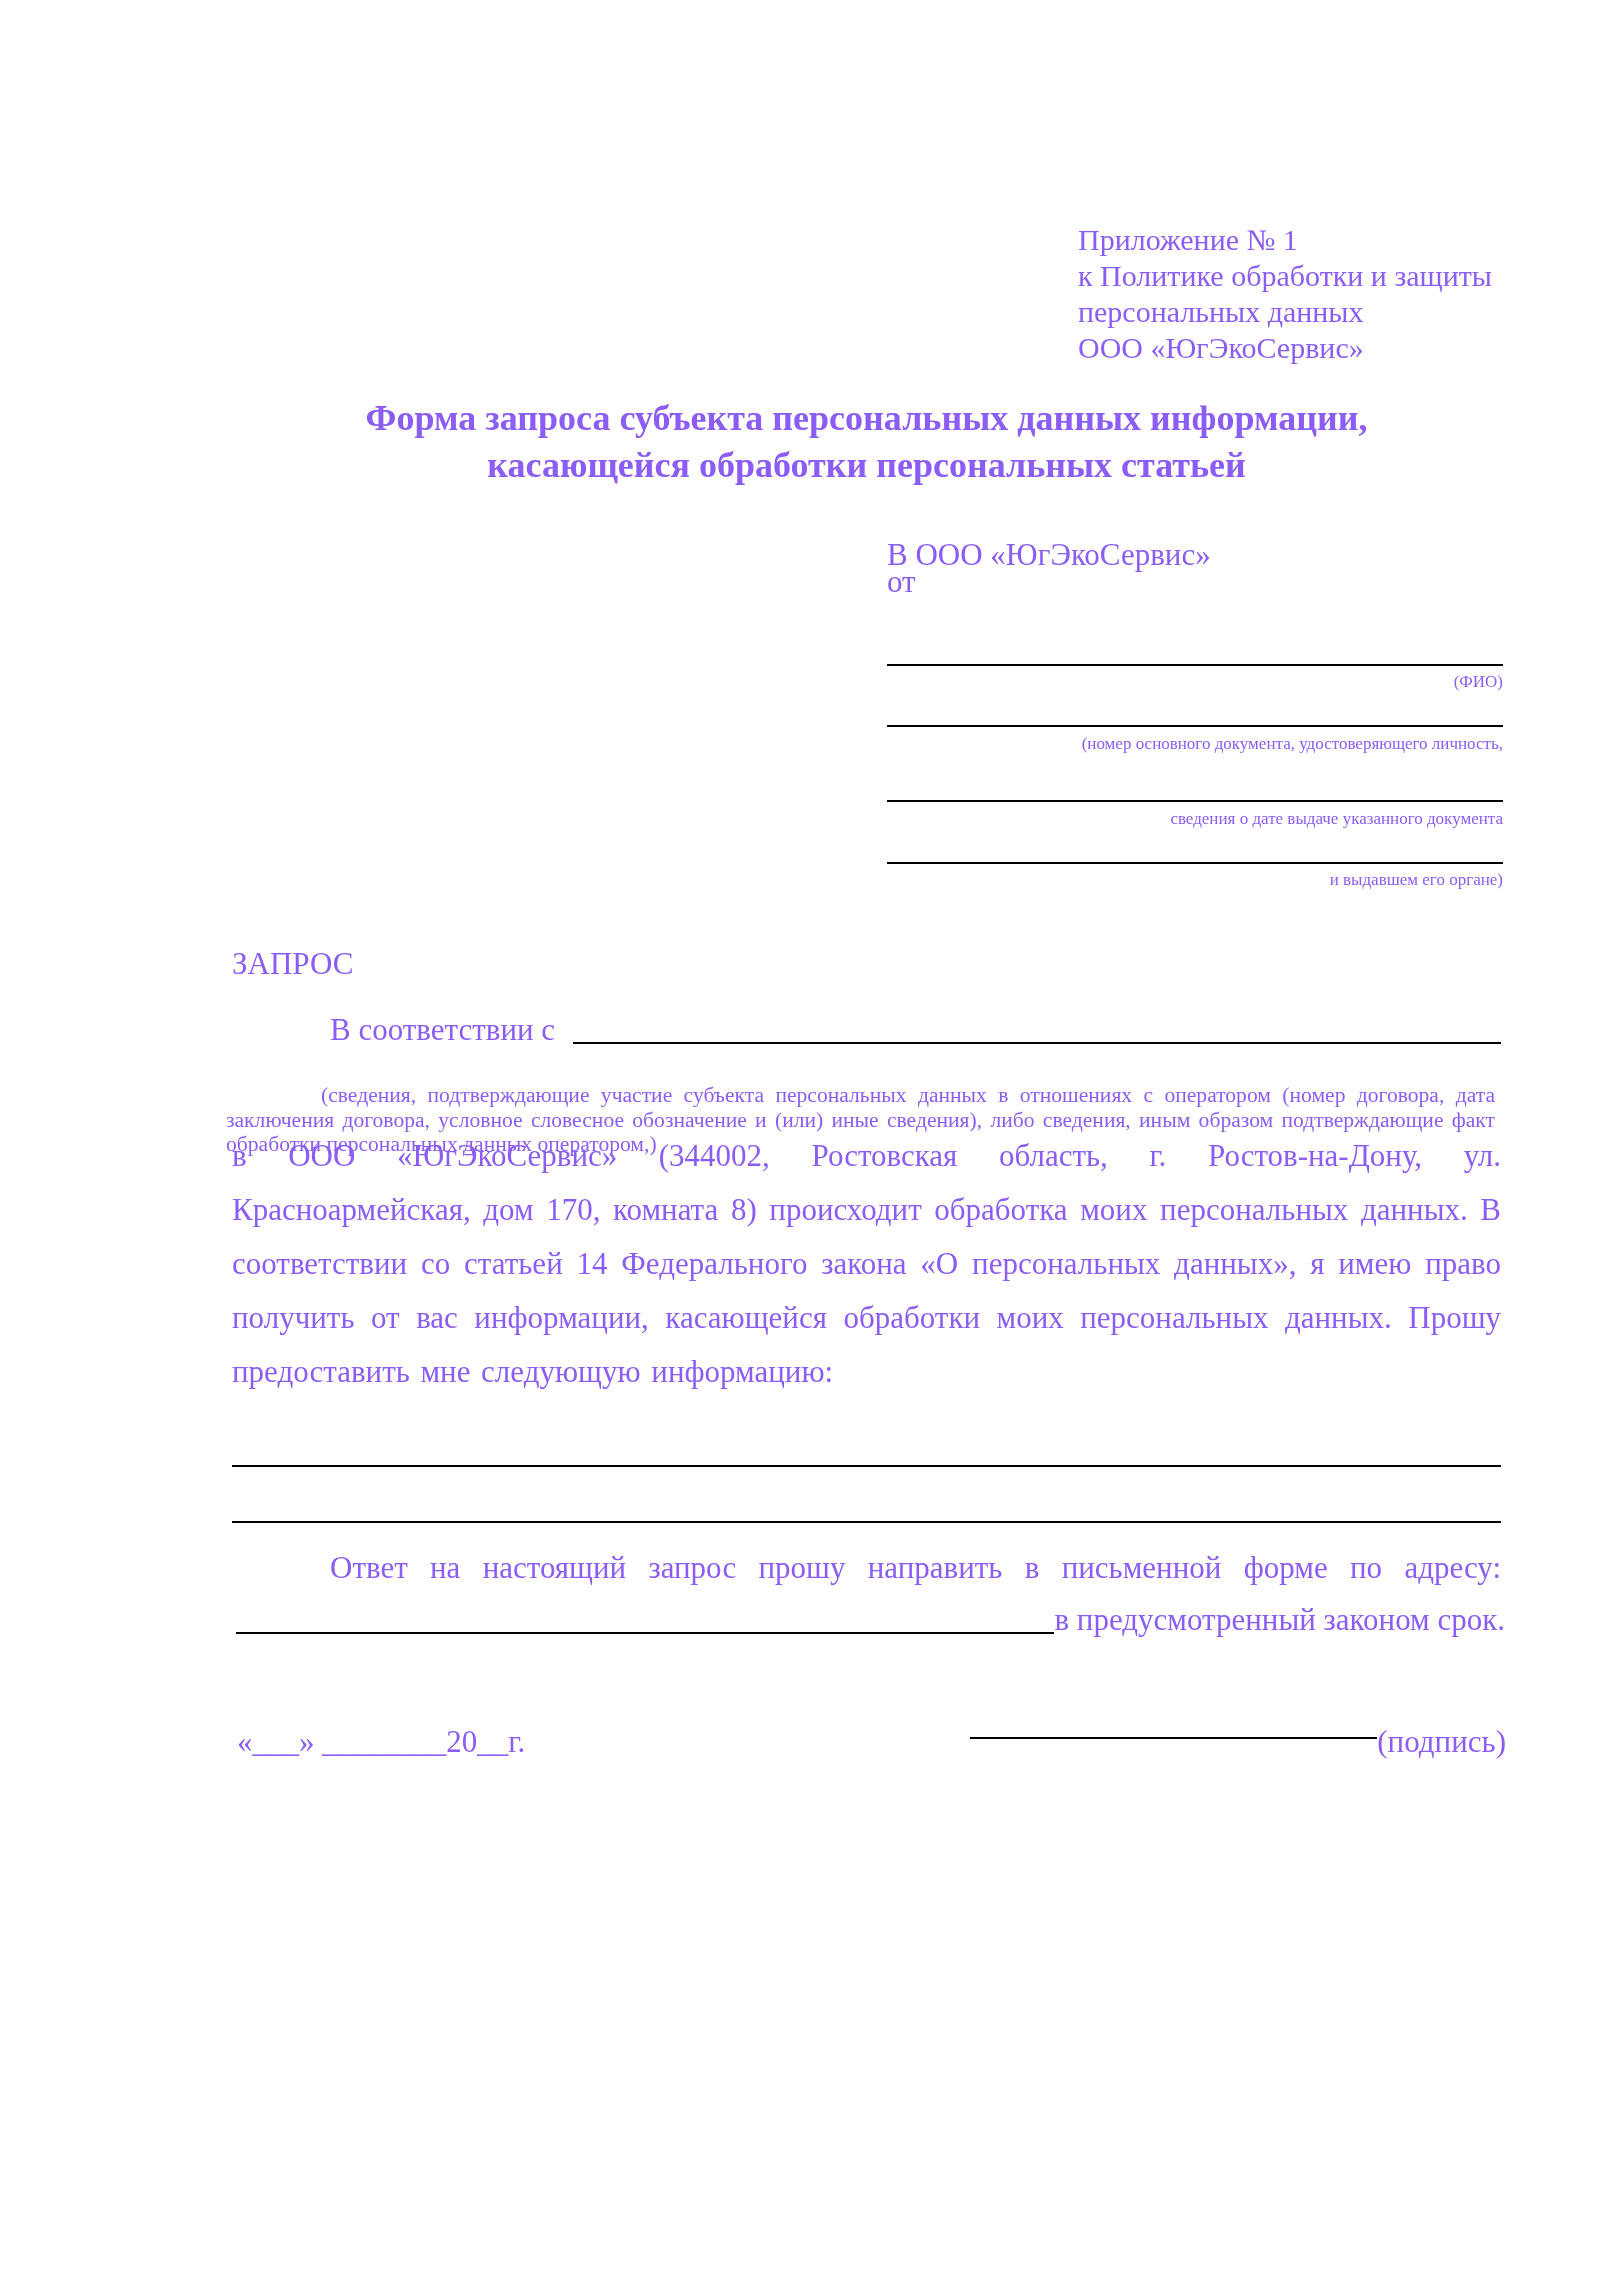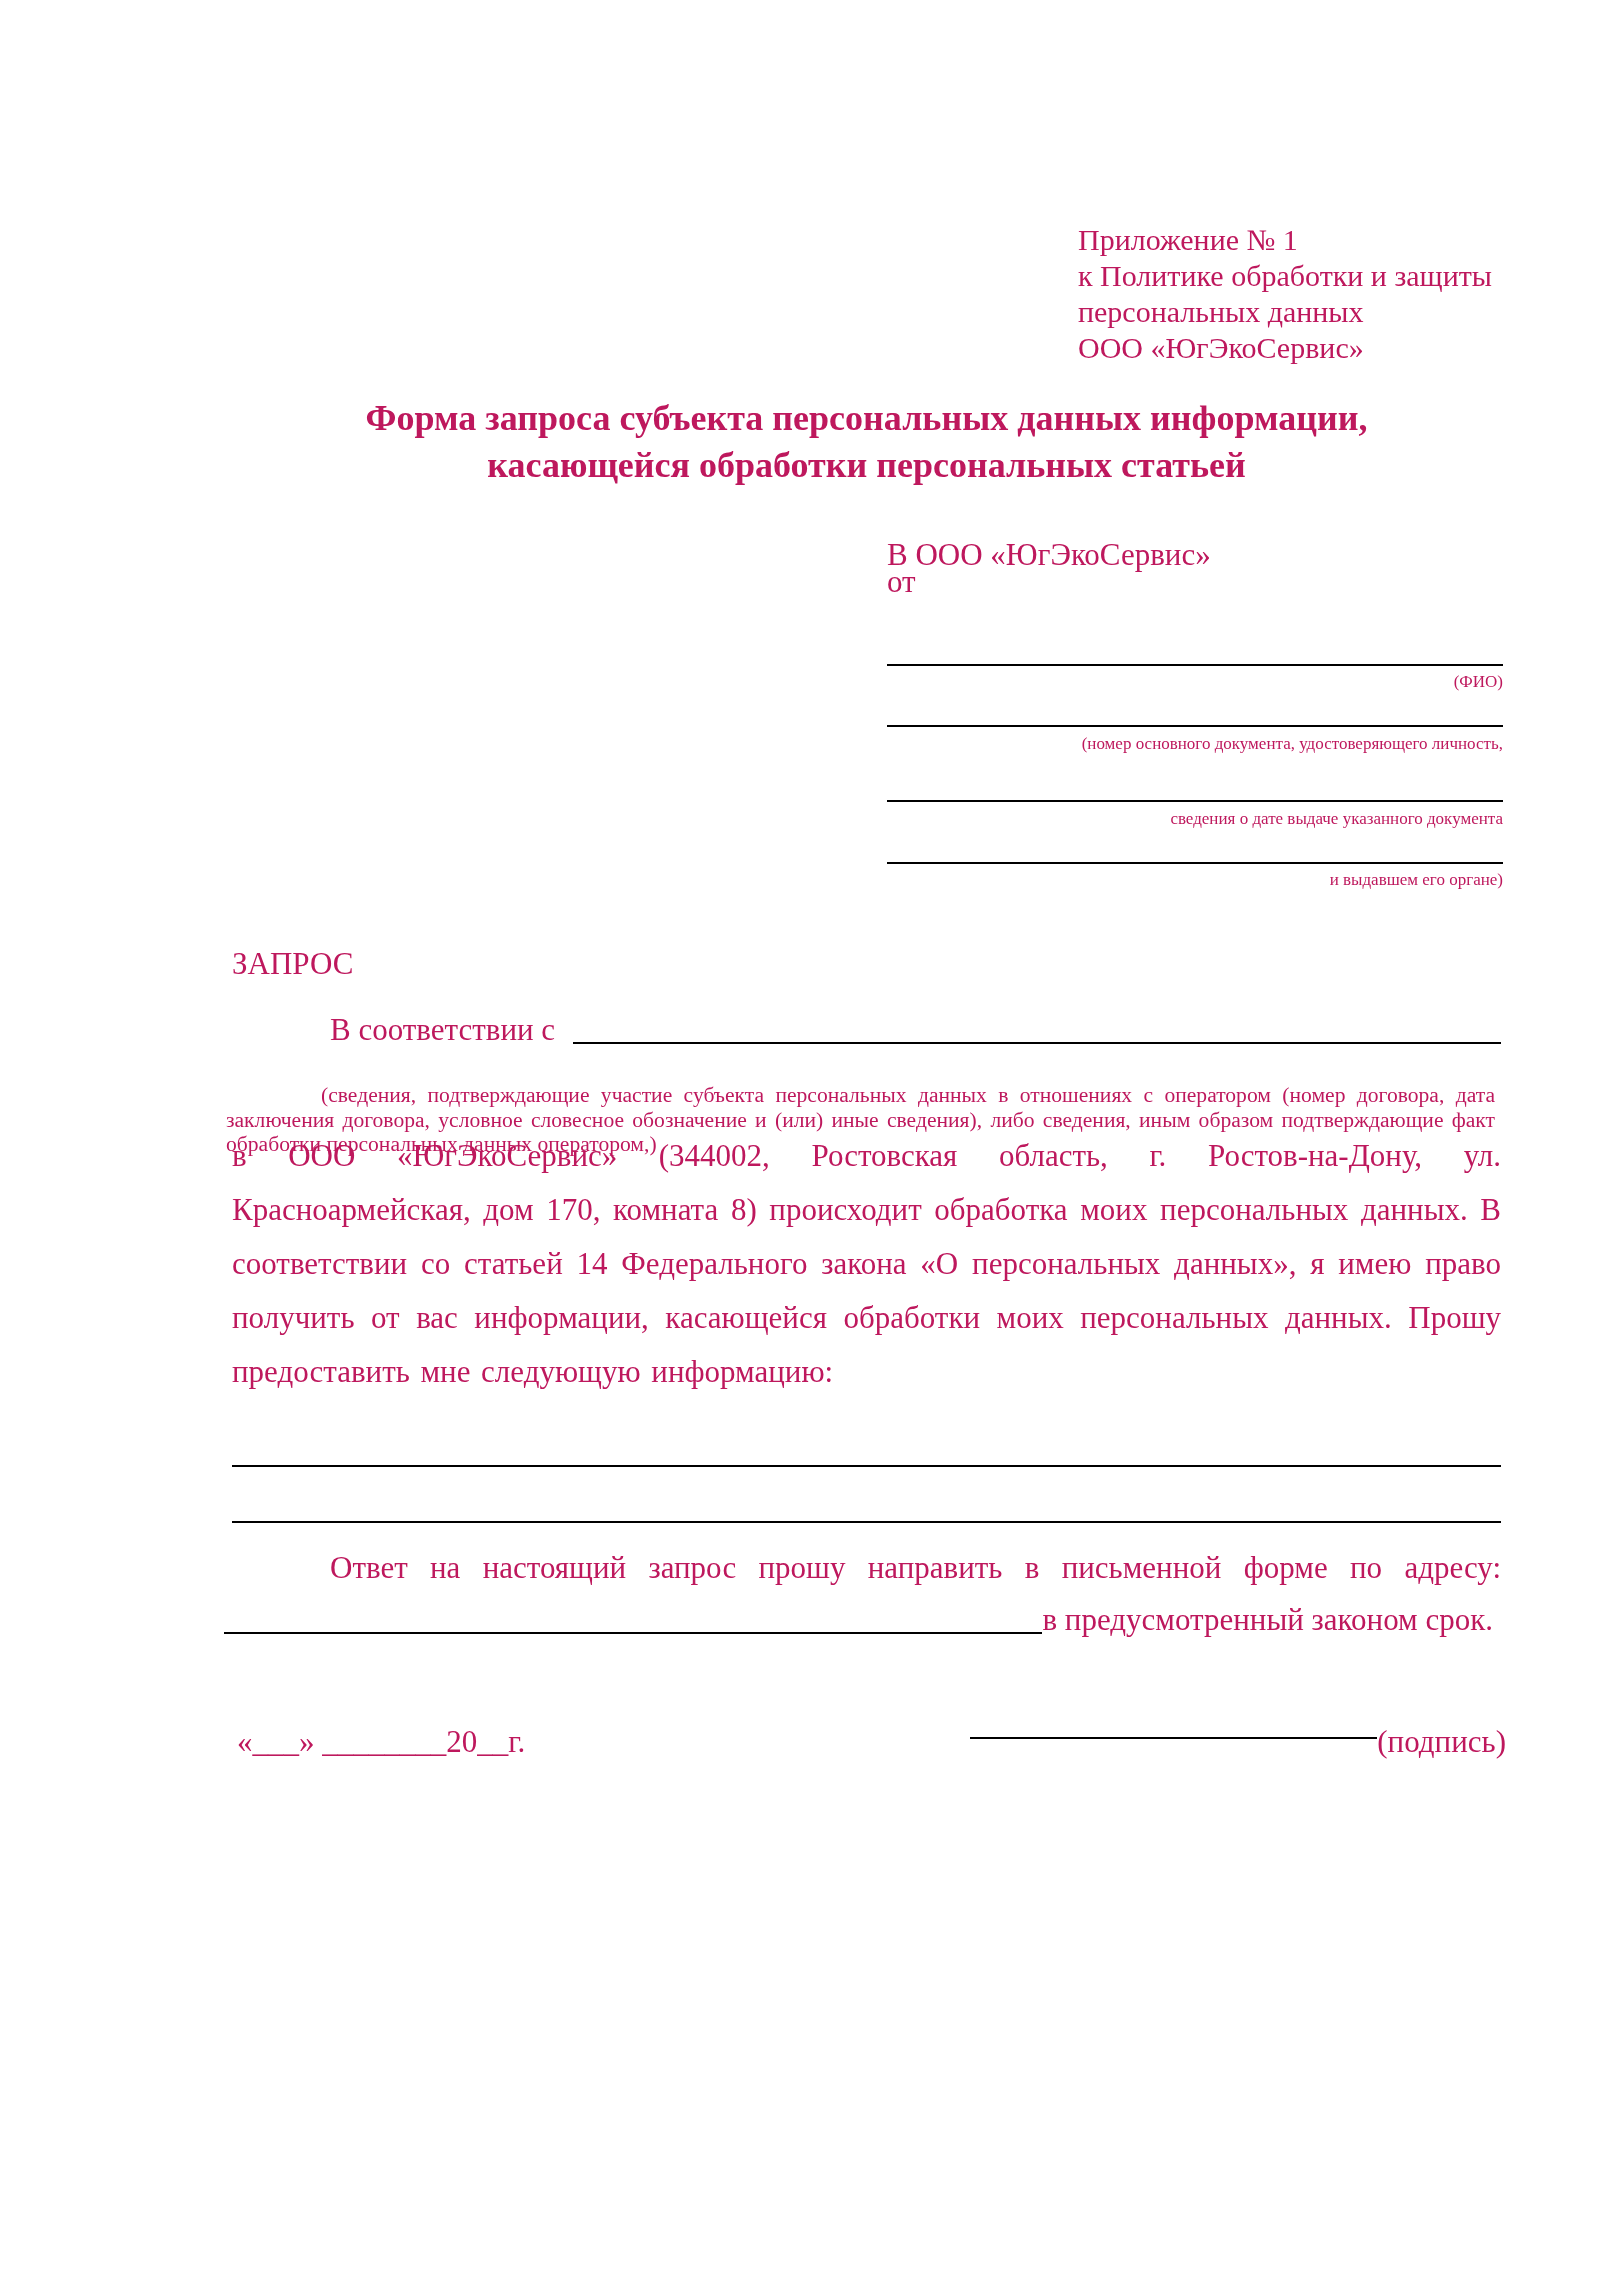--- a/index.html
+++ b/index.html
@@ -1,19 +1,19 @@
 <!DOCTYPE html>
 <html lang="ru"><head>
 <meta charset="utf-8">
 <style>
   html,body{margin:0;padding:0;background:#ffffff;}
   .page{
     position:relative;
     width:1621px;height:2293px;
-    background:#ffffff;color:#be185d;
+    background:#ffffff;color:#8b5cf6;
     font-family:"Liberation Serif","DejaVu Serif",serif;
     overflow:hidden;
   }
   
   .header-note{position:absolute;left:1078px;top:222px;font-size:30px;line-height:36px;text-align:left;}
   
   .doc-title{position:absolute;left:232px;top:395px;width:1269px;text-align:center;font-weight:700;font-size:36px;line-height:47px;}
   
   .addr-org{position:absolute;left:887px;top:537px;font-size:31px;white-space:nowrap;}
   .addr-from{position:absolute;left:887px;top:564px;font-size:31px;}
@@ -22,21 +22,21 @@
   .cap{position:absolute;left:887px;width:616px;text-align:right;font-size:17px;line-height:24.5px;}
   
   .req-heading{position:absolute;left:232px;top:946px;width:1269px;text-align:left;font-size:31px;}
   .intro-row{position:absolute;left:232px;top:1008px;width:1269px;box-sizing:border-box;padding-left:98px;display:flex;align-items:flex-end;font-size:31px;line-height:43px;text-align:right;}
   .intro-row .label{white-space:pre;}
   .fill{flex:1;height:0;border-bottom:2px solid #000;margin:0 0 6.9px 9.8px;}
   .footnote{position:absolute;left:226px;top:1047px;width:1269px;font-size:21.6px;line-height:24.5px;text-align:justify;text-indent:95px;margin-top:36px;}
   .body-par{position:absolute;left:232px;top:1129px;width:1269px;font-size:31px;line-height:54px;text-align:justify;word-spacing:2.9px;}
   .bl-full{left:232px;width:1269px;}
   .reply-par{position:absolute;left:232px;top:1541px;width:1269px;font-size:31px;line-height:54px;text-indent:98px;text-align:justify;text-align-last:justify;}
-  .tail-row{position:absolute;left:224px;top:1598px;width:1269px;display:flex;align-items:flex-end;font-size:31px;line-height:43px;}
+  .tail-row{position:absolute;left:236px;top:1598px;width:1269px;display:flex;align-items:flex-end;font-size:31px;line-height:43px;}
   .tail-row .fill2{flex:1;height:0;border-bottom:2px solid #000;margin-bottom:6.9px;}
   .tail-row .tail-text{white-space:pre;}
   .sign-row{position:absolute;left:237px;top:1720px;width:1269px;display:flex;align-items:center;font-size:31px;line-height:43px;}
   .sign-row .spacer{flex:1;}
   .sig-line{width:407px;height:0;border-bottom:2px solid #000;margin-bottom:6.9px;}
   .sig-cap{white-space:pre;}
 </style>
 </head>
 <body>
 

